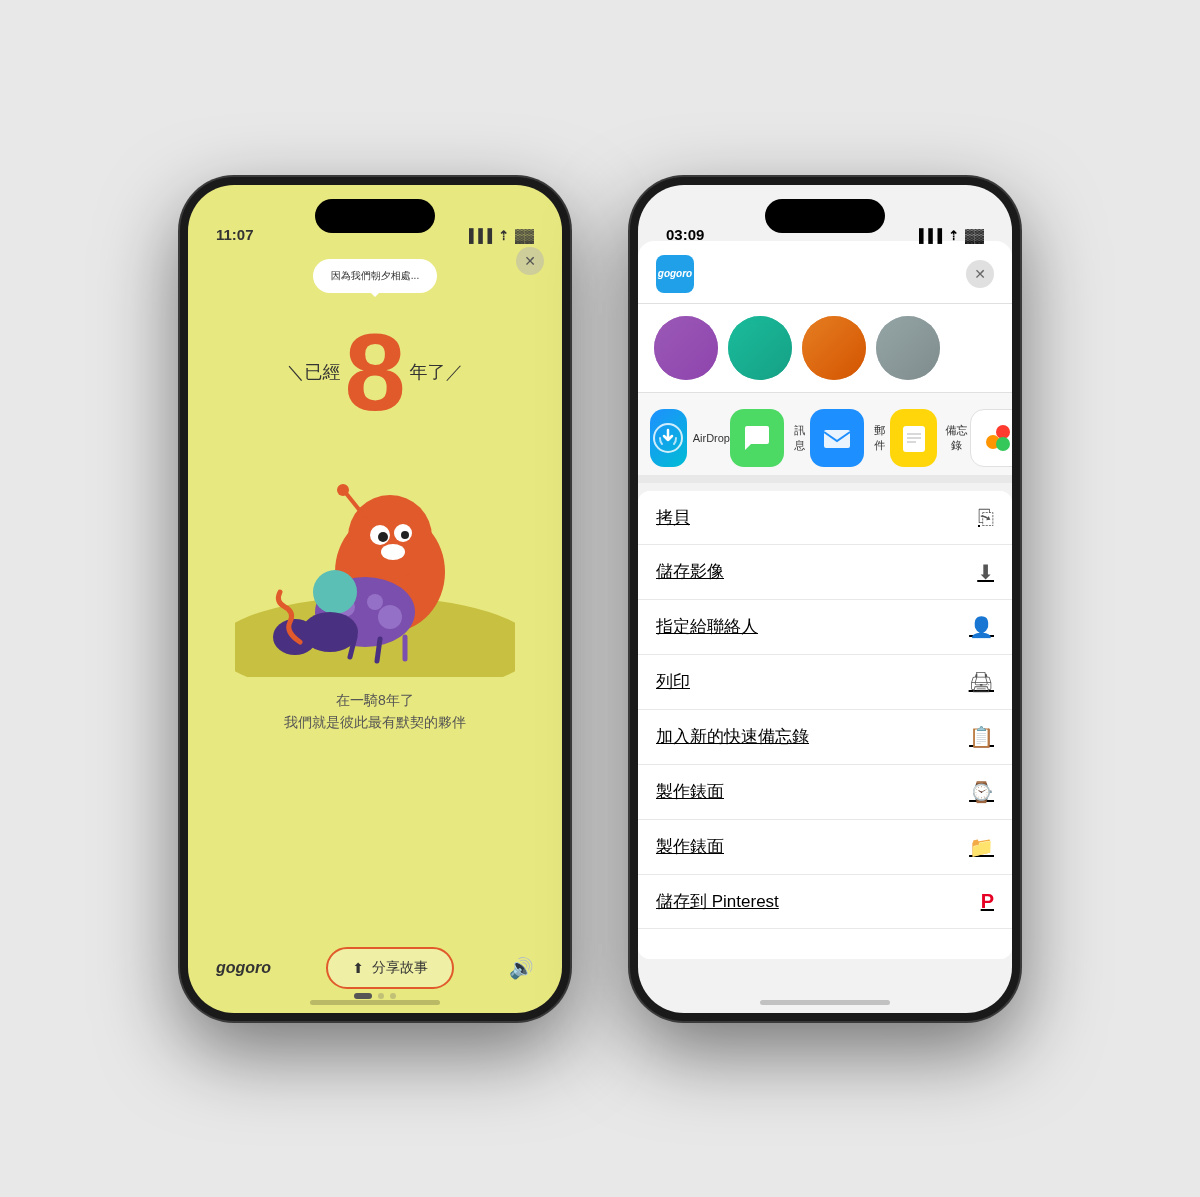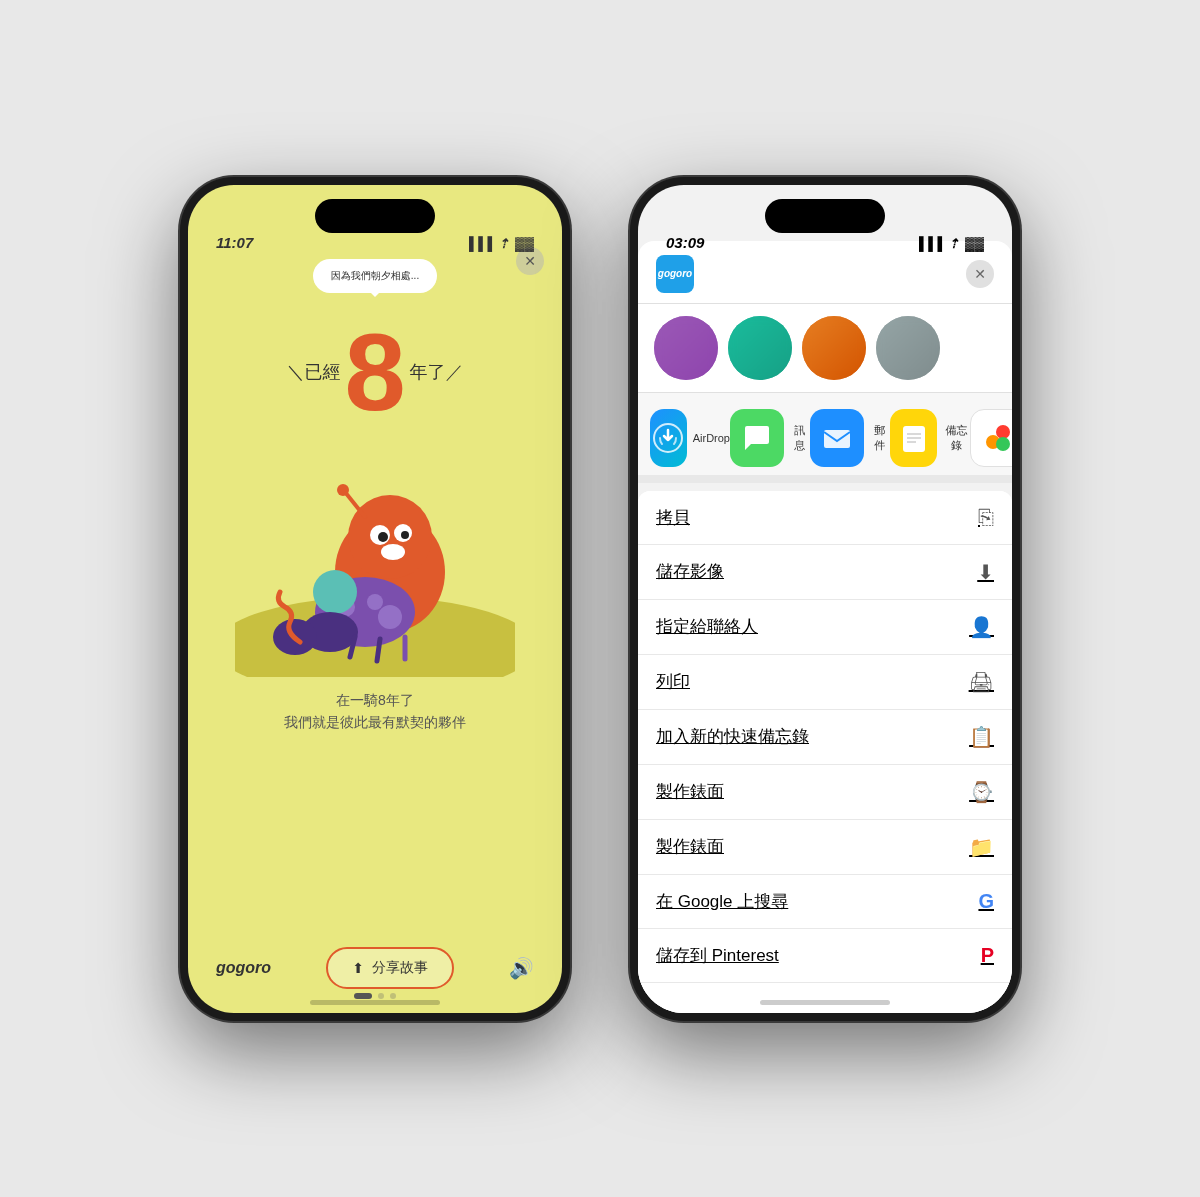--- a/index.html
+++ b/index.html
@@ -41,30 +41,29 @@
       transform: translateX(-50%);
       width: 120px; height: 34px;
       background: #000;
       border-radius: 20px;
       z-index: 10;
     }
 
     
     .status-bar {
       position: absolute;
-      top: 16px; left: 0; right: 0;
+      top: 8px; left: 0; right: 0;
       height: 56px;
       display: flex;
       align-items: flex-end;
       justify-content: space-between;
       padding: 0 28px 6px;
       z-index: 9;
       font-size: 15px;
       font-weight: 600;
-      font-style: italic;
     }
     .status-bar .time { font-size: 15px; font-weight: 700; }
     .status-icons { display: flex; align-items: center; gap: 6px; }
     .bar-icon { font-size: 13px; }
 
     
     .phone1 .phone-screen { background: #e8e880; }
     .phone1 .status-bar { color: #333; }
 
     .phone1-content {
@@ -510,24 +509,20 @@
         </div>
         <div class="action-item">
           <span class="action-label">製作錶面</span>
           <span class="action-icon">⌚</span>
         </div>
         <div class="action-item">
           <span class="action-label">製作錶面</span>
           <span class="action-icon">📁</span>
         </div>
         <div class="action-item">
-          <span class="action-label">在 Google 上搜尋</span>
-          <span class="action-icon" style="font-weight:700;font-size:20px;color:#4285f4;">G</span>
-        </div>
-        <div class="action-item">
           <span class="action-label">儲存到 Pinterest</span>
           <span class="action-icon" style="color:#e60023;font-weight:700;font-size:20px;">P</span>
         </div>
         <div class="action-item">
           
           
         </div>
       </div>
     </div>
     <div class="home-indicator"></div>

